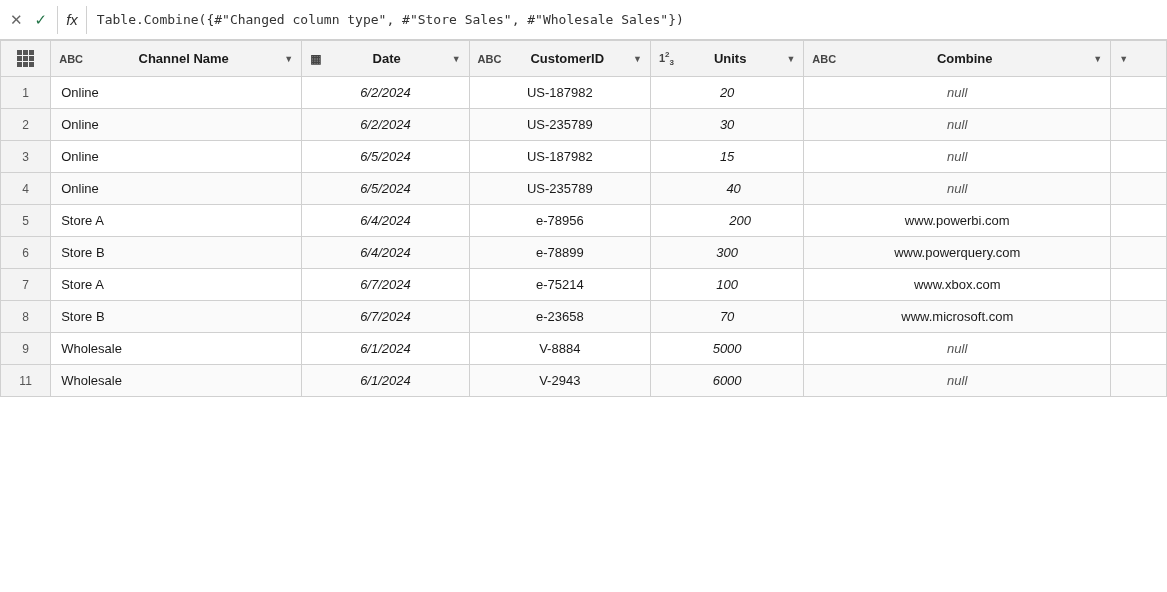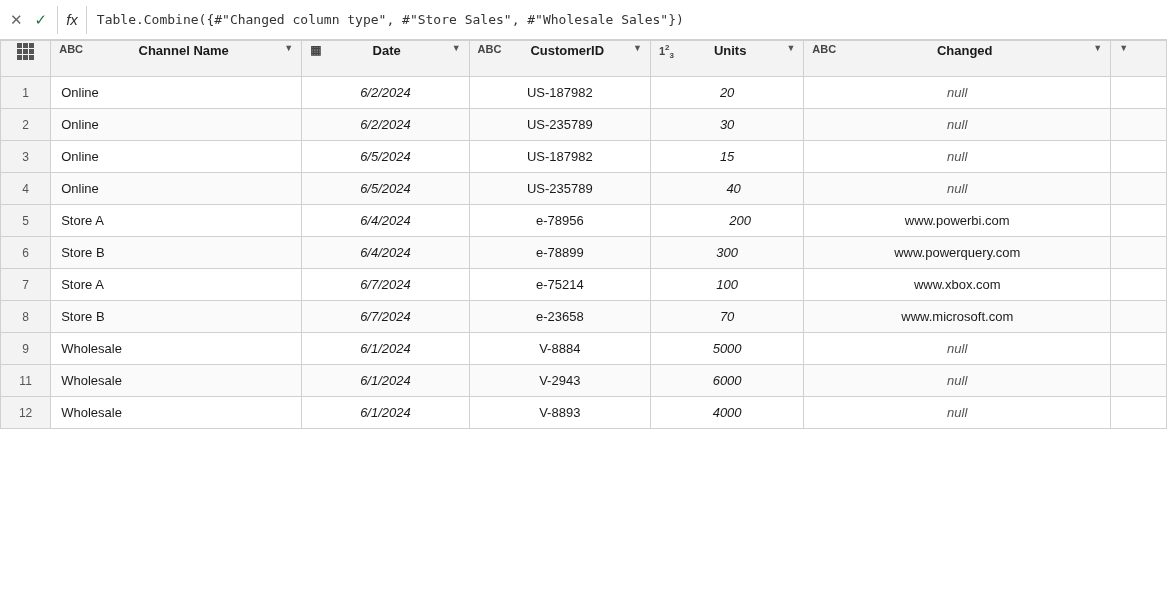--- a/index.html
+++ b/index.html
@@ -78,21 +78,21 @@
       height: 36px;
       font-weight: 600;
       color: #1a1a1a;
       white-space: nowrap;
       position: relative;
       user-select: none;
     }
 
     .th-content {
       display: flex;
-      align-items: flex-start;
+      align-items: center;
       justify-content: flex-start;
       padding: 2px 8px;
       height: 100%;
       gap: 4px;
     }
 
     .th-icon {
       font-size: 11px;
       color: #444;
       flex-shrink: 0;
@@ -237,21 +237,21 @@
           <div class="th-content">
             <span class="th-icon" style="font-size:11px;">1<sup style="font-size:8px;">2</sup><sub style="font-size:8px;">3</sub></span>
             <span class="th-label">Units</span>
             <span class="dropdown-arrow">▼</span>
           </div>
         </th>
 
         <th class="col-referrer">
           <div class="th-content">
             <span class="th-icon">ABC</span>
-            <span class="th-label">Changed</span>
+            <span class="th-label">Combine</span>
             <span class="dropdown-arrow">▼</span>
           </div>
         </th>
 
         <th class="col-extra">
           <div class="th-content">
             <span class="dropdown-arrow">▼</span>
           </div>
         </th>
       </tr>
@@ -340,24 +340,15 @@
         </tr>
         <tr>
           <td class="row-num">11</td>
           <td class="align-left">Wholesale</td>
           <td class="align-right" style="font-style: italic;">6/1/2024</td>
           <td class="align-right">V-2943</td>
           <td class="align-right" style="font-style: italic;">6000</td>
           <td class="align-right"><span class="null-val">null</span></td>
           <td></td>
         </tr>
-        <tr>
-          <td class="row-num">12</td>
-          <td class="align-left">Wholesale</td>
-          <td class="align-right" style="font-style: italic;">6/1/2024</td>
-          <td class="align-right">V-8893</td>
-          <td class="align-right" style="font-style: italic;">4000</td>
-          <td class="align-right"><span class="null-val">null</span></td>
-          <td></td>
-        </tr>
       </tbody>
   </table>
 </div>
 
 </body></html>

